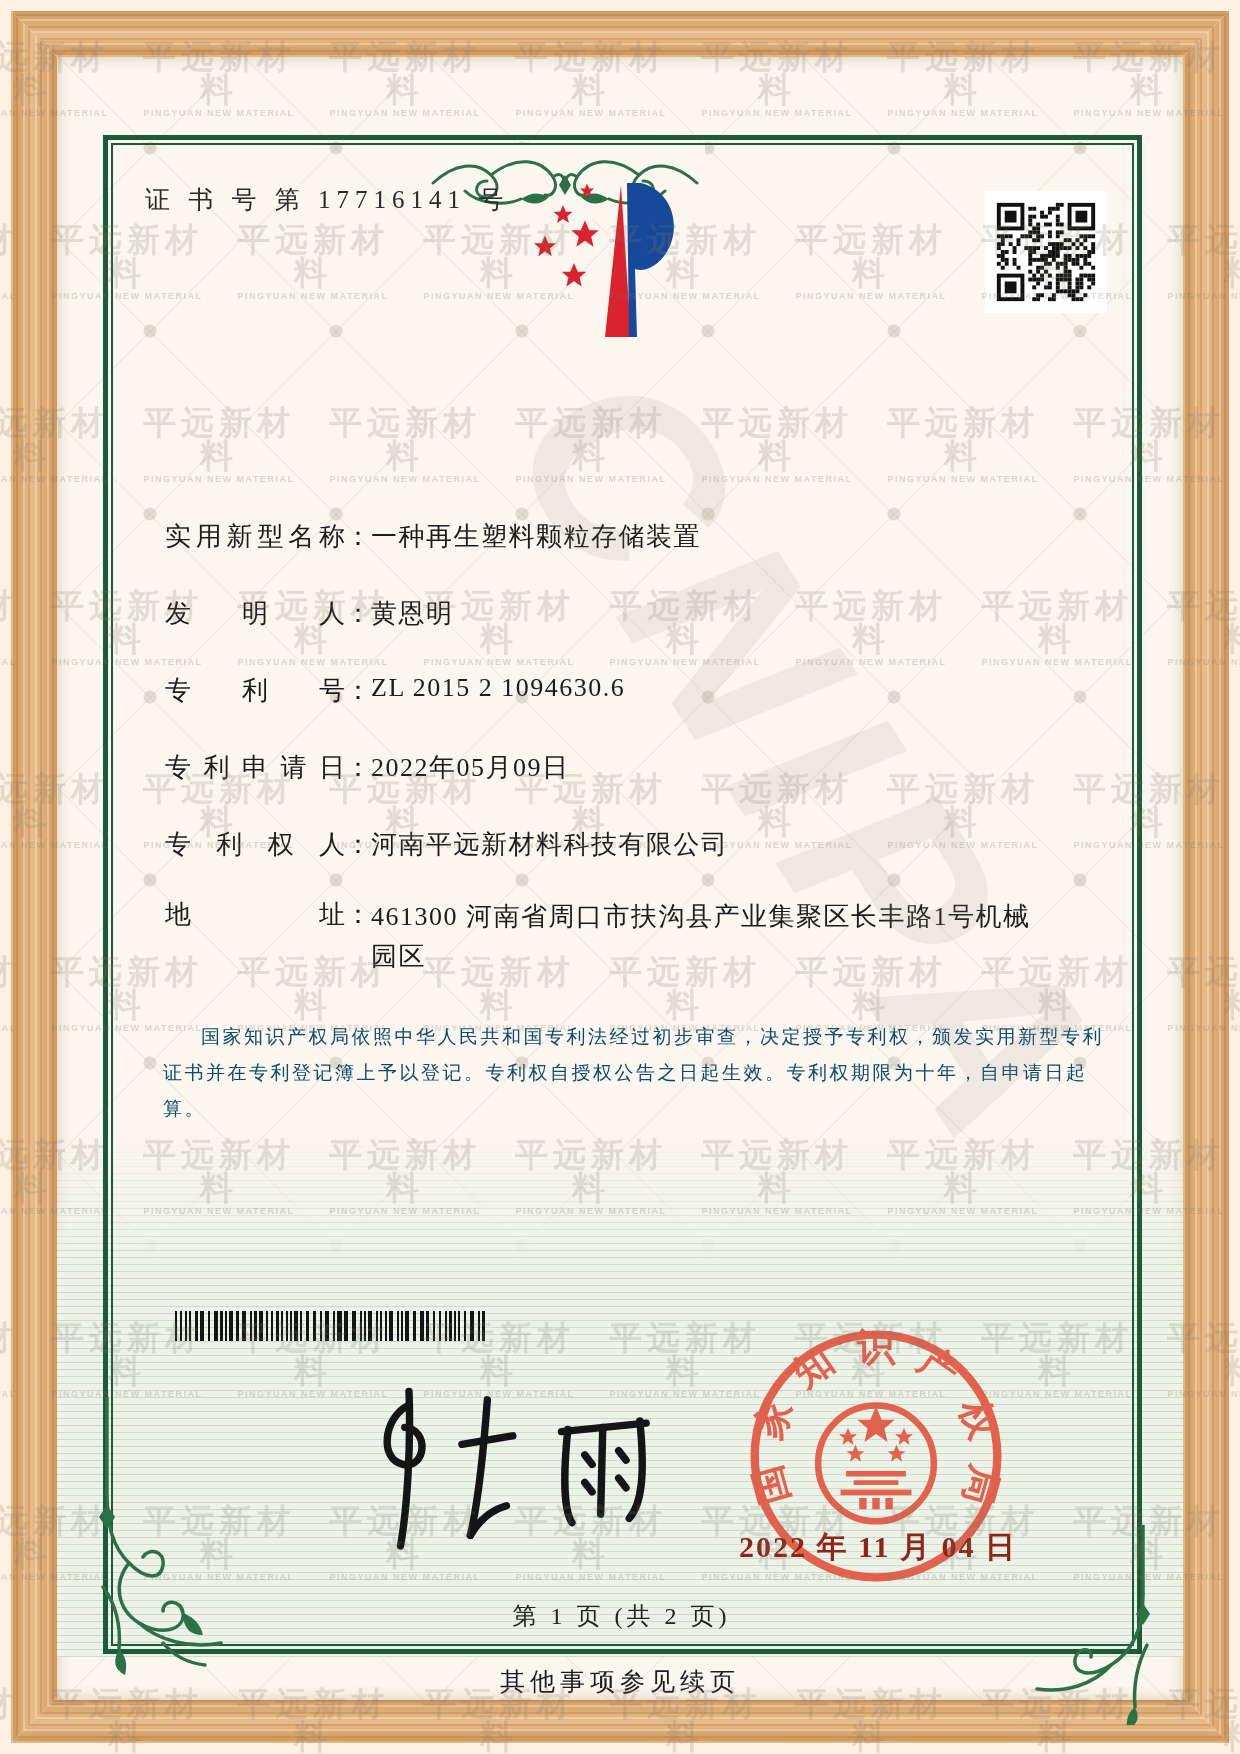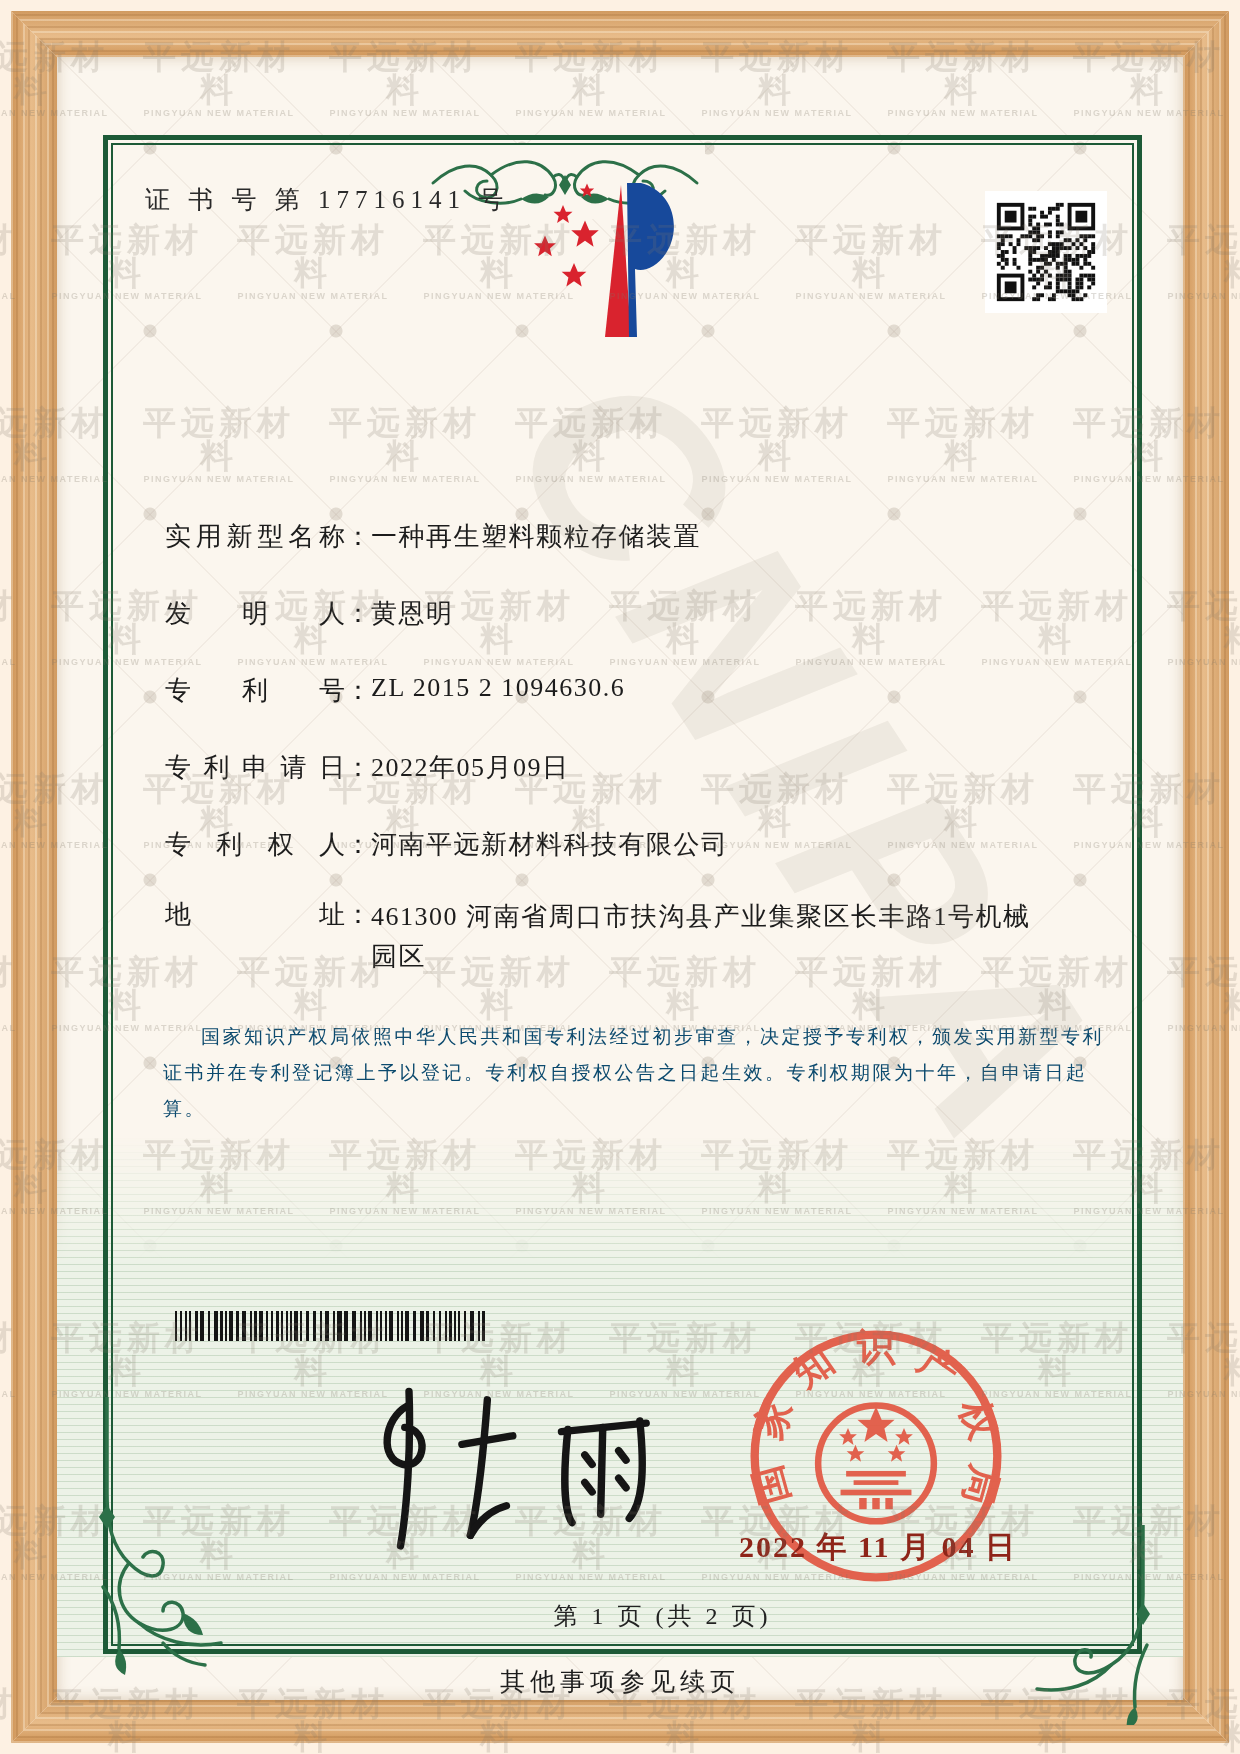--- a/index.html
+++ b/index.html
@@ -57,21 +57,21 @@
   .body-text p{margin:0 0 6px 0;text-indent:2em;}
   
   .barcode{position:absolute;left:118px;top:1254px;width:318px;height:30px;}
   .director{position:absolute;left:120px;top:1366px;font-family:"Liberation Sans","DejaVu Sans",sans-serif;
             font-size:27px;color:#1e1e1e;letter-spacing:7px;line-height:47px;font-weight:500;}
   .signature{position:absolute;left:300px;top:1328px;width:320px;height:180px;}
   .seal{position:absolute;left:679px;top:1259px;width:280px;height:280px;opacity:.93;}
   .seal-date{position:absolute;left:681px;top:1470px;width:280px;text-align:center;font-size:30px;font-weight:bold;
              color:#8e2418;letter-spacing:2px;}
   .page-footer{position:absolute;left:46px;top:1543px;width:1037px;text-align:center;font-size:24px;color:#222;
-               letter-spacing:4px;padding-left:41px;}
+               letter-spacing:4px;}
   .continuation{position:absolute;left:0;top:1608px;width:100%;text-align:center;font-size:25px;color:#1c1c1c;
                 letter-spacing:5px;}
   
   .wm-layer{position:absolute;inset:0;pointer-events:none;z-index:50;}
   .wm-tile{position:absolute;text-align:center;font-family:"Liberation Sans","DejaVu Sans",sans-serif;
            color:rgba(128,118,106,.20);line-height:1;}
   .wm-tile .l1{font-size:33px;font-weight:bold;letter-spacing:5px;}
   .wm-tile .l2{font-size:9px;font-weight:bold;letter-spacing:1.5px;margin-top:3px;color:rgba(128,118,106,.26);}
   .wm-big{position:absolute;left:320px;top:560px;font-family:"Liberation Sans","DejaVu Sans",sans-serif;
           font-size:250px;font-weight:bold;font-style:italic;letter-spacing:22px;color:rgba(150,138,120,.12);

